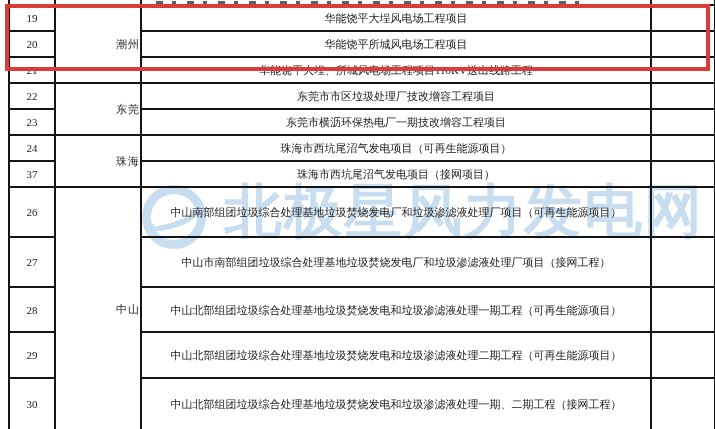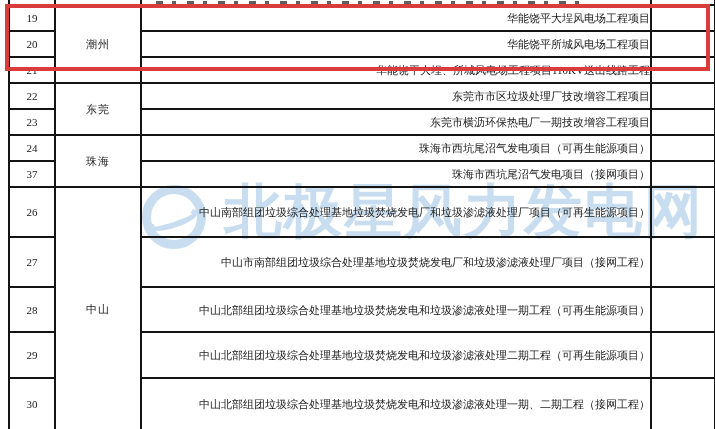--- a/index.html
+++ b/index.html
@@ -46,22 +46,22 @@
     border-collapse:collapse;table-layout:fixed;
     width:702px;background:transparent;
   }
   table.doc td{
     border:2px solid #141414;
     padding:0;background:transparent;
     font-size:11px;line-height:24px;
     overflow:hidden;
   }
   td.num{width:44px;text-align:center;}
-  td.city{width:84px;text-align:center;letter-spacing:1px;margin-left:48px;}
-  td.proj{width:508px;text-align:right;padding:1px 2px 1px 5px;}
+  td.city{width:84px;text-align:right;letter-spacing:1px;margin-left:48px;}
+  td.proj{width:508px;text-align:center;padding:1px 2px 1px 5px;}
   td.extra{width:62px;}
   tr.partial td{border-top:none;height:4px;}
   .remnant{
     height:3px;width:430px;margin-left:14px;opacity:.75;
     background:repeating-linear-gradient(90deg,#2a2a2a 0 7px,transparent 7px 16px,#2a2a2a 16px 20px,transparent 20px 31px);
   }
 
   
   #highlight-box{
     position:absolute;left:5px;top:4px;width:697px;height:59px;

